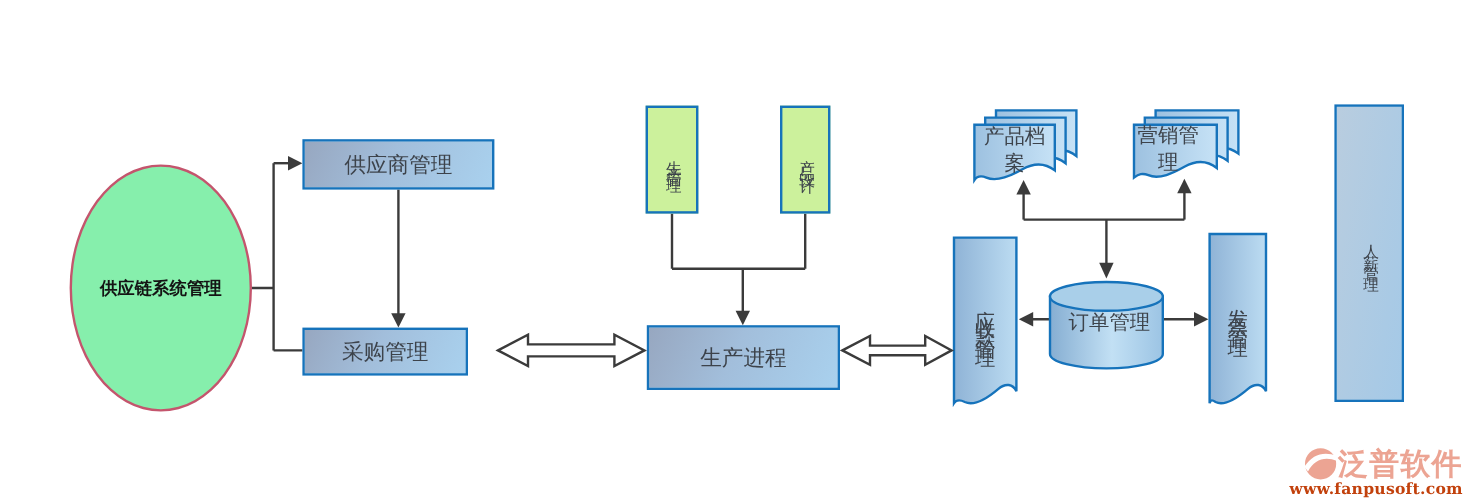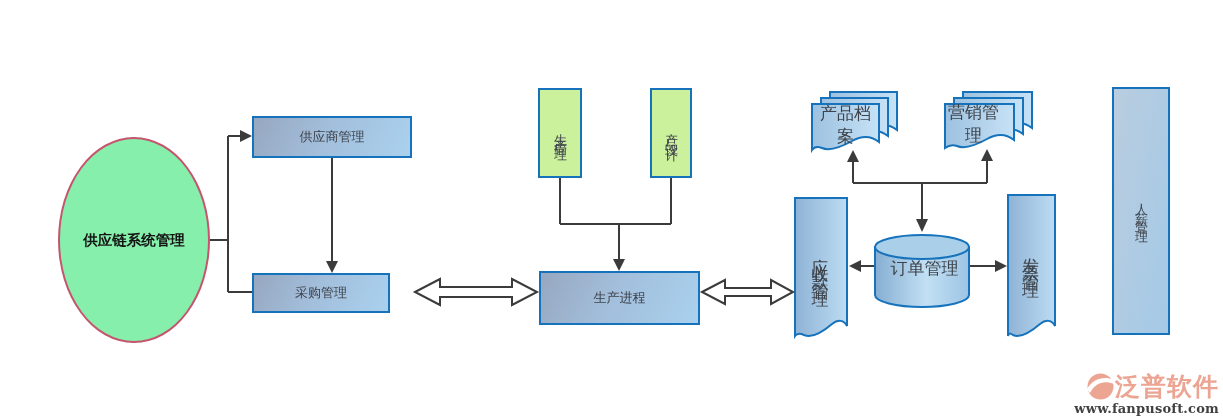--- a/index.html
+++ b/index.html
@@ -7,21 +7,21 @@
     position:relative;width:1223px;height:419px;background:#ffffff;overflow:hidden;
     font-family:"DejaVu Sans","Liberation Sans",sans-serif;
   }
   .layer{position:absolute;left:0;top:0;width:1223px;height:419px;}
   .node{
     position:absolute;display:flex;align-items:center;justify-content:center;
     box-sizing:border-box;text-align:center;
   }
   .rectblue{
     background:linear-gradient(115deg,#97a7c0 0%,#a2bedb 45%,#a9d1ee 100%);
-    border:2px solid #1673bb;color:#3d434b;font-size:13px;
+    border:2px solid #1673bb;color:#3d434b;font-size:18px;
   }
   .green{
     background:#ccf19c;border:2px solid #1673bb;color:#3d434b;font-size:13px;
   }
   .tallblue{
     background:linear-gradient(100deg,#b9cddf 0%,#a4c9e7 100%);
     border:2px solid #1673bb;color:#3d434b;font-size:13px;
   }
   .ellipse{
     left:58px;top:137px;width:152px;height:206px;border-radius:50%;
@@ -37,21 +37,21 @@
     position:absolute;right:4px;bottom:4px;width:136px;
     display:flex;flex-direction:column;align-items:flex-end;line-height:1;
   }
   .wm-row{display:flex;align-items:center;gap:1px;}
   .wm-brand{
     color:#eca493;font-weight:bold;font-size:25px;letter-spacing:1px;
     font-family:"DejaVu Sans",sans-serif;
     text-align:center;
   }
   .wm-url{
-    color:#404040;font-weight:bold;font-size:13px;margin-top:2px;
+    color:#c2410c;font-weight:bold;font-size:13px;margin-top:2px;
     font-family:"DejaVu Serif","Liberation Serif",serif;letter-spacing:.2px;
   }
 </style>
 </head>
 <body>
 
 <div class="canvas">
 
   <svg class="layer" width="1223" height="419" viewBox="0 0 1223 419" xmlns="http://www.w3.org/2000/svg">
     <defs>

